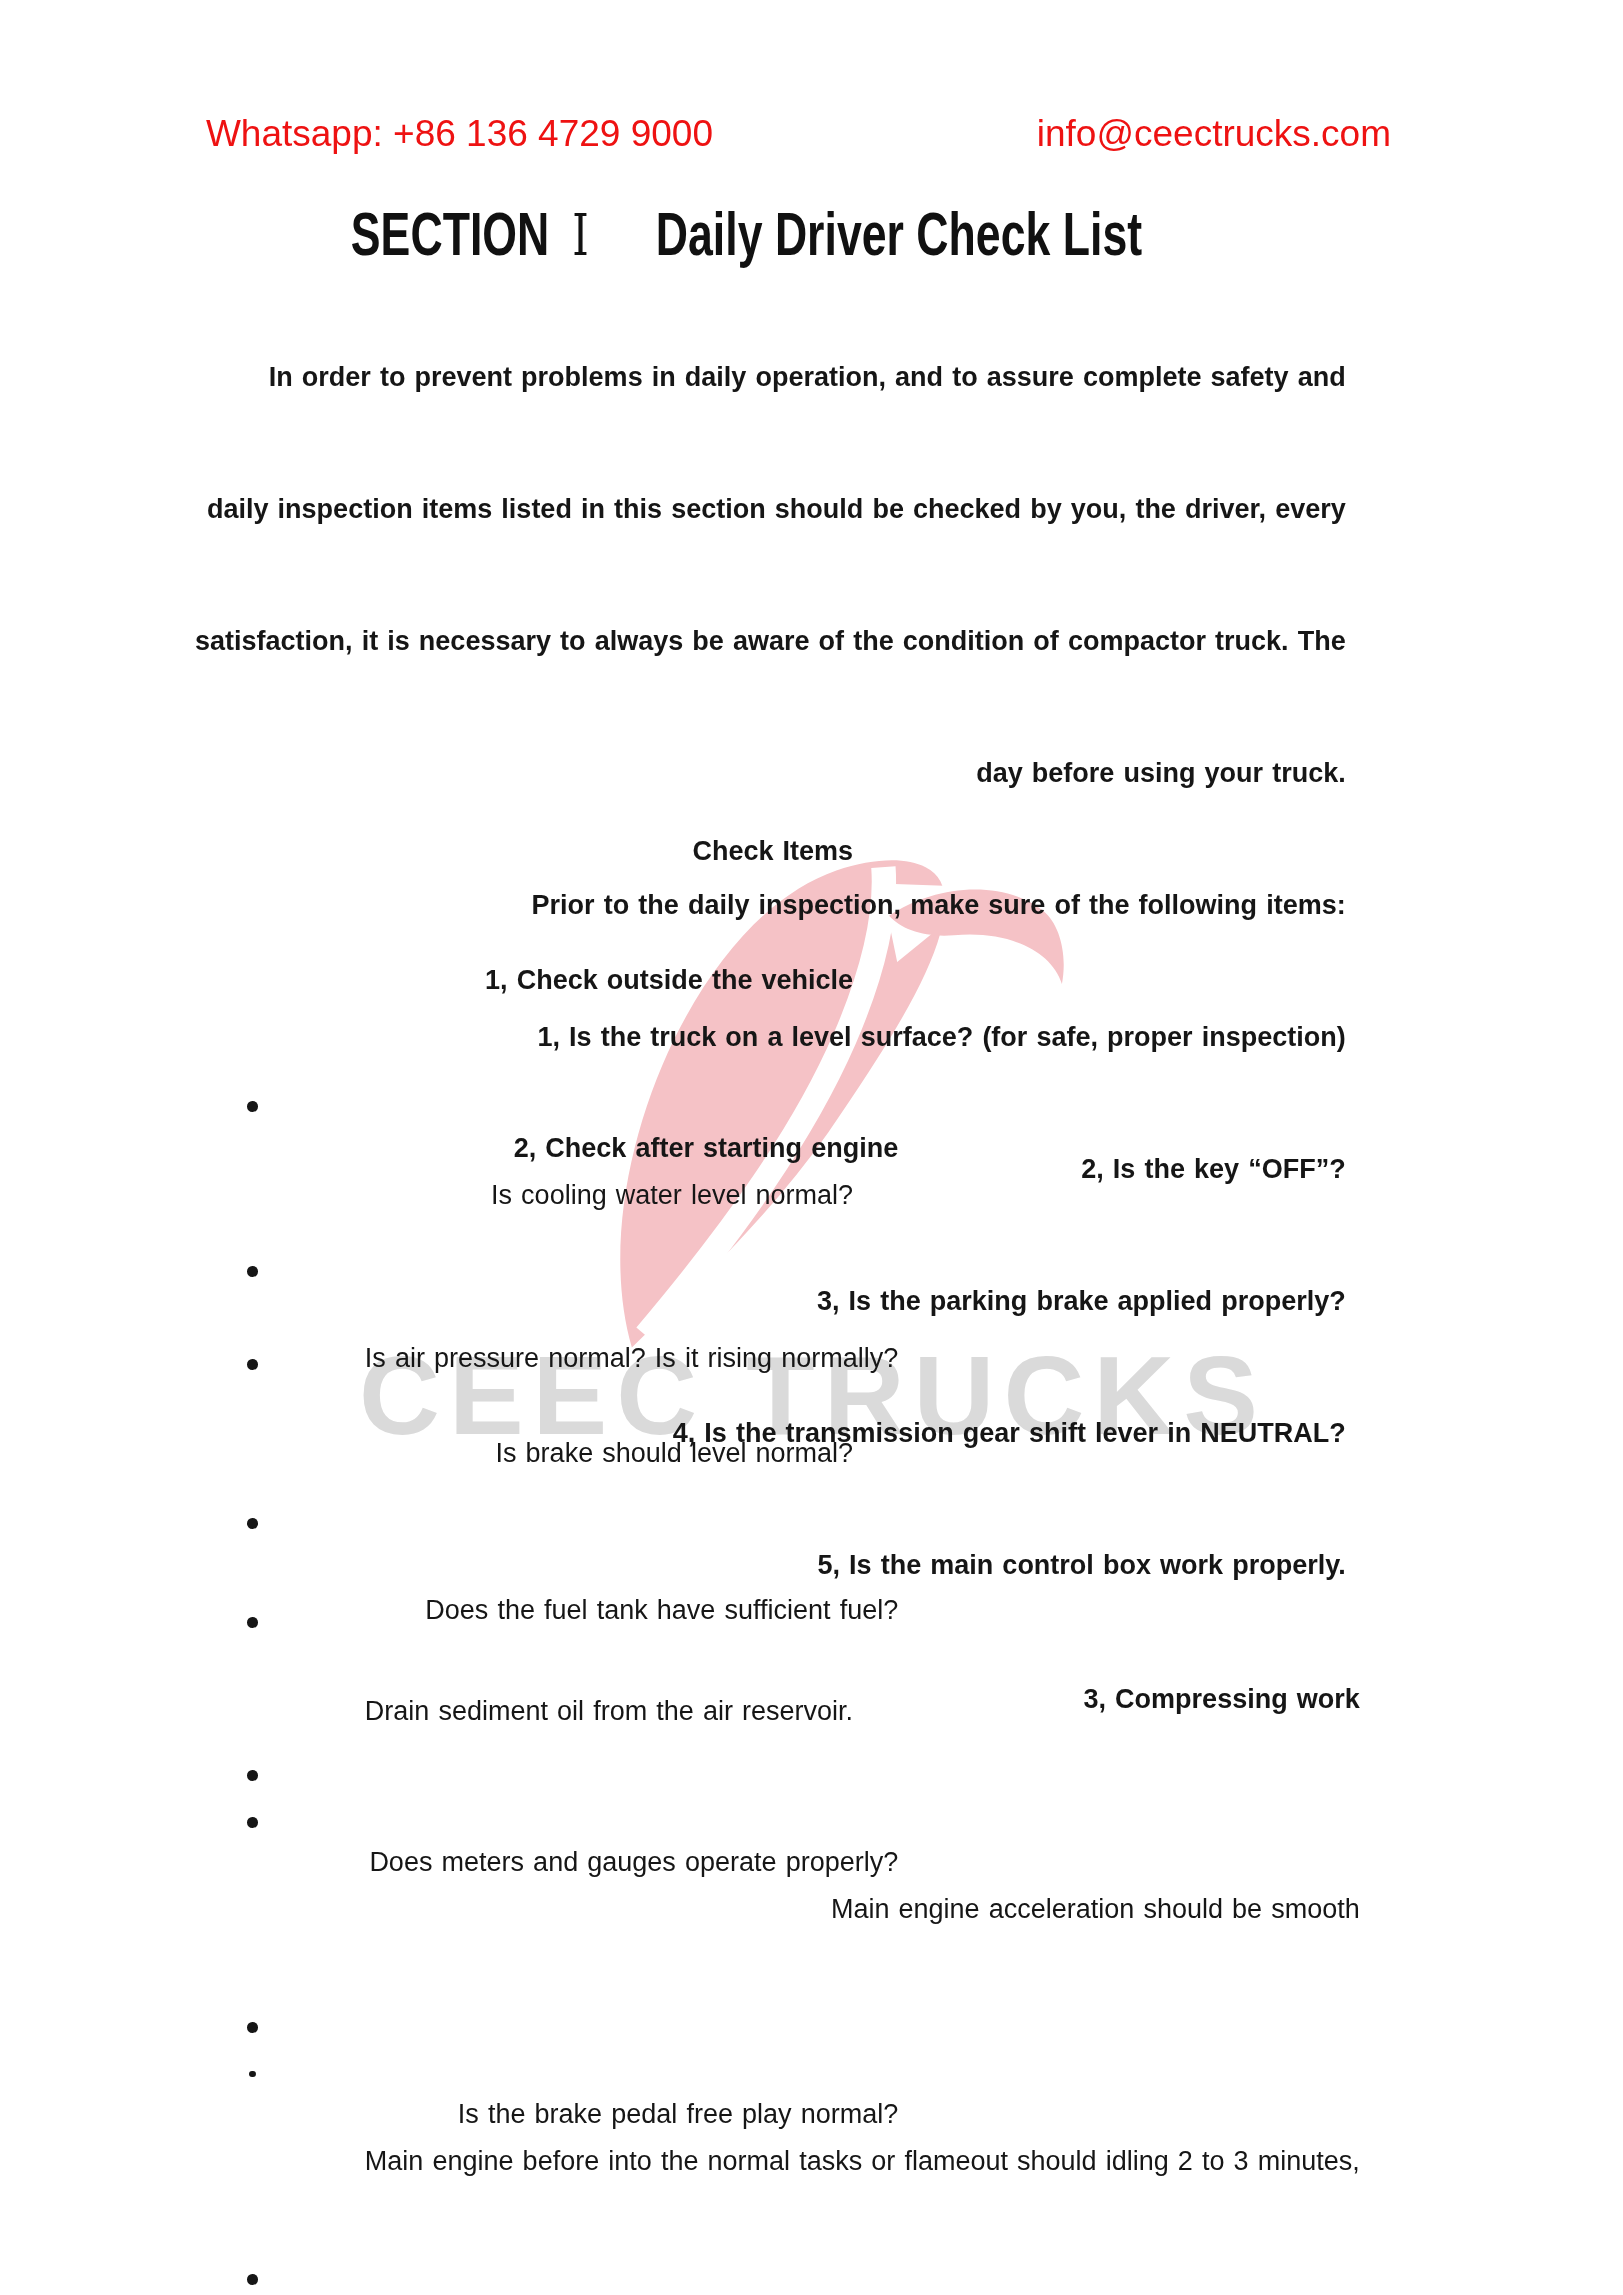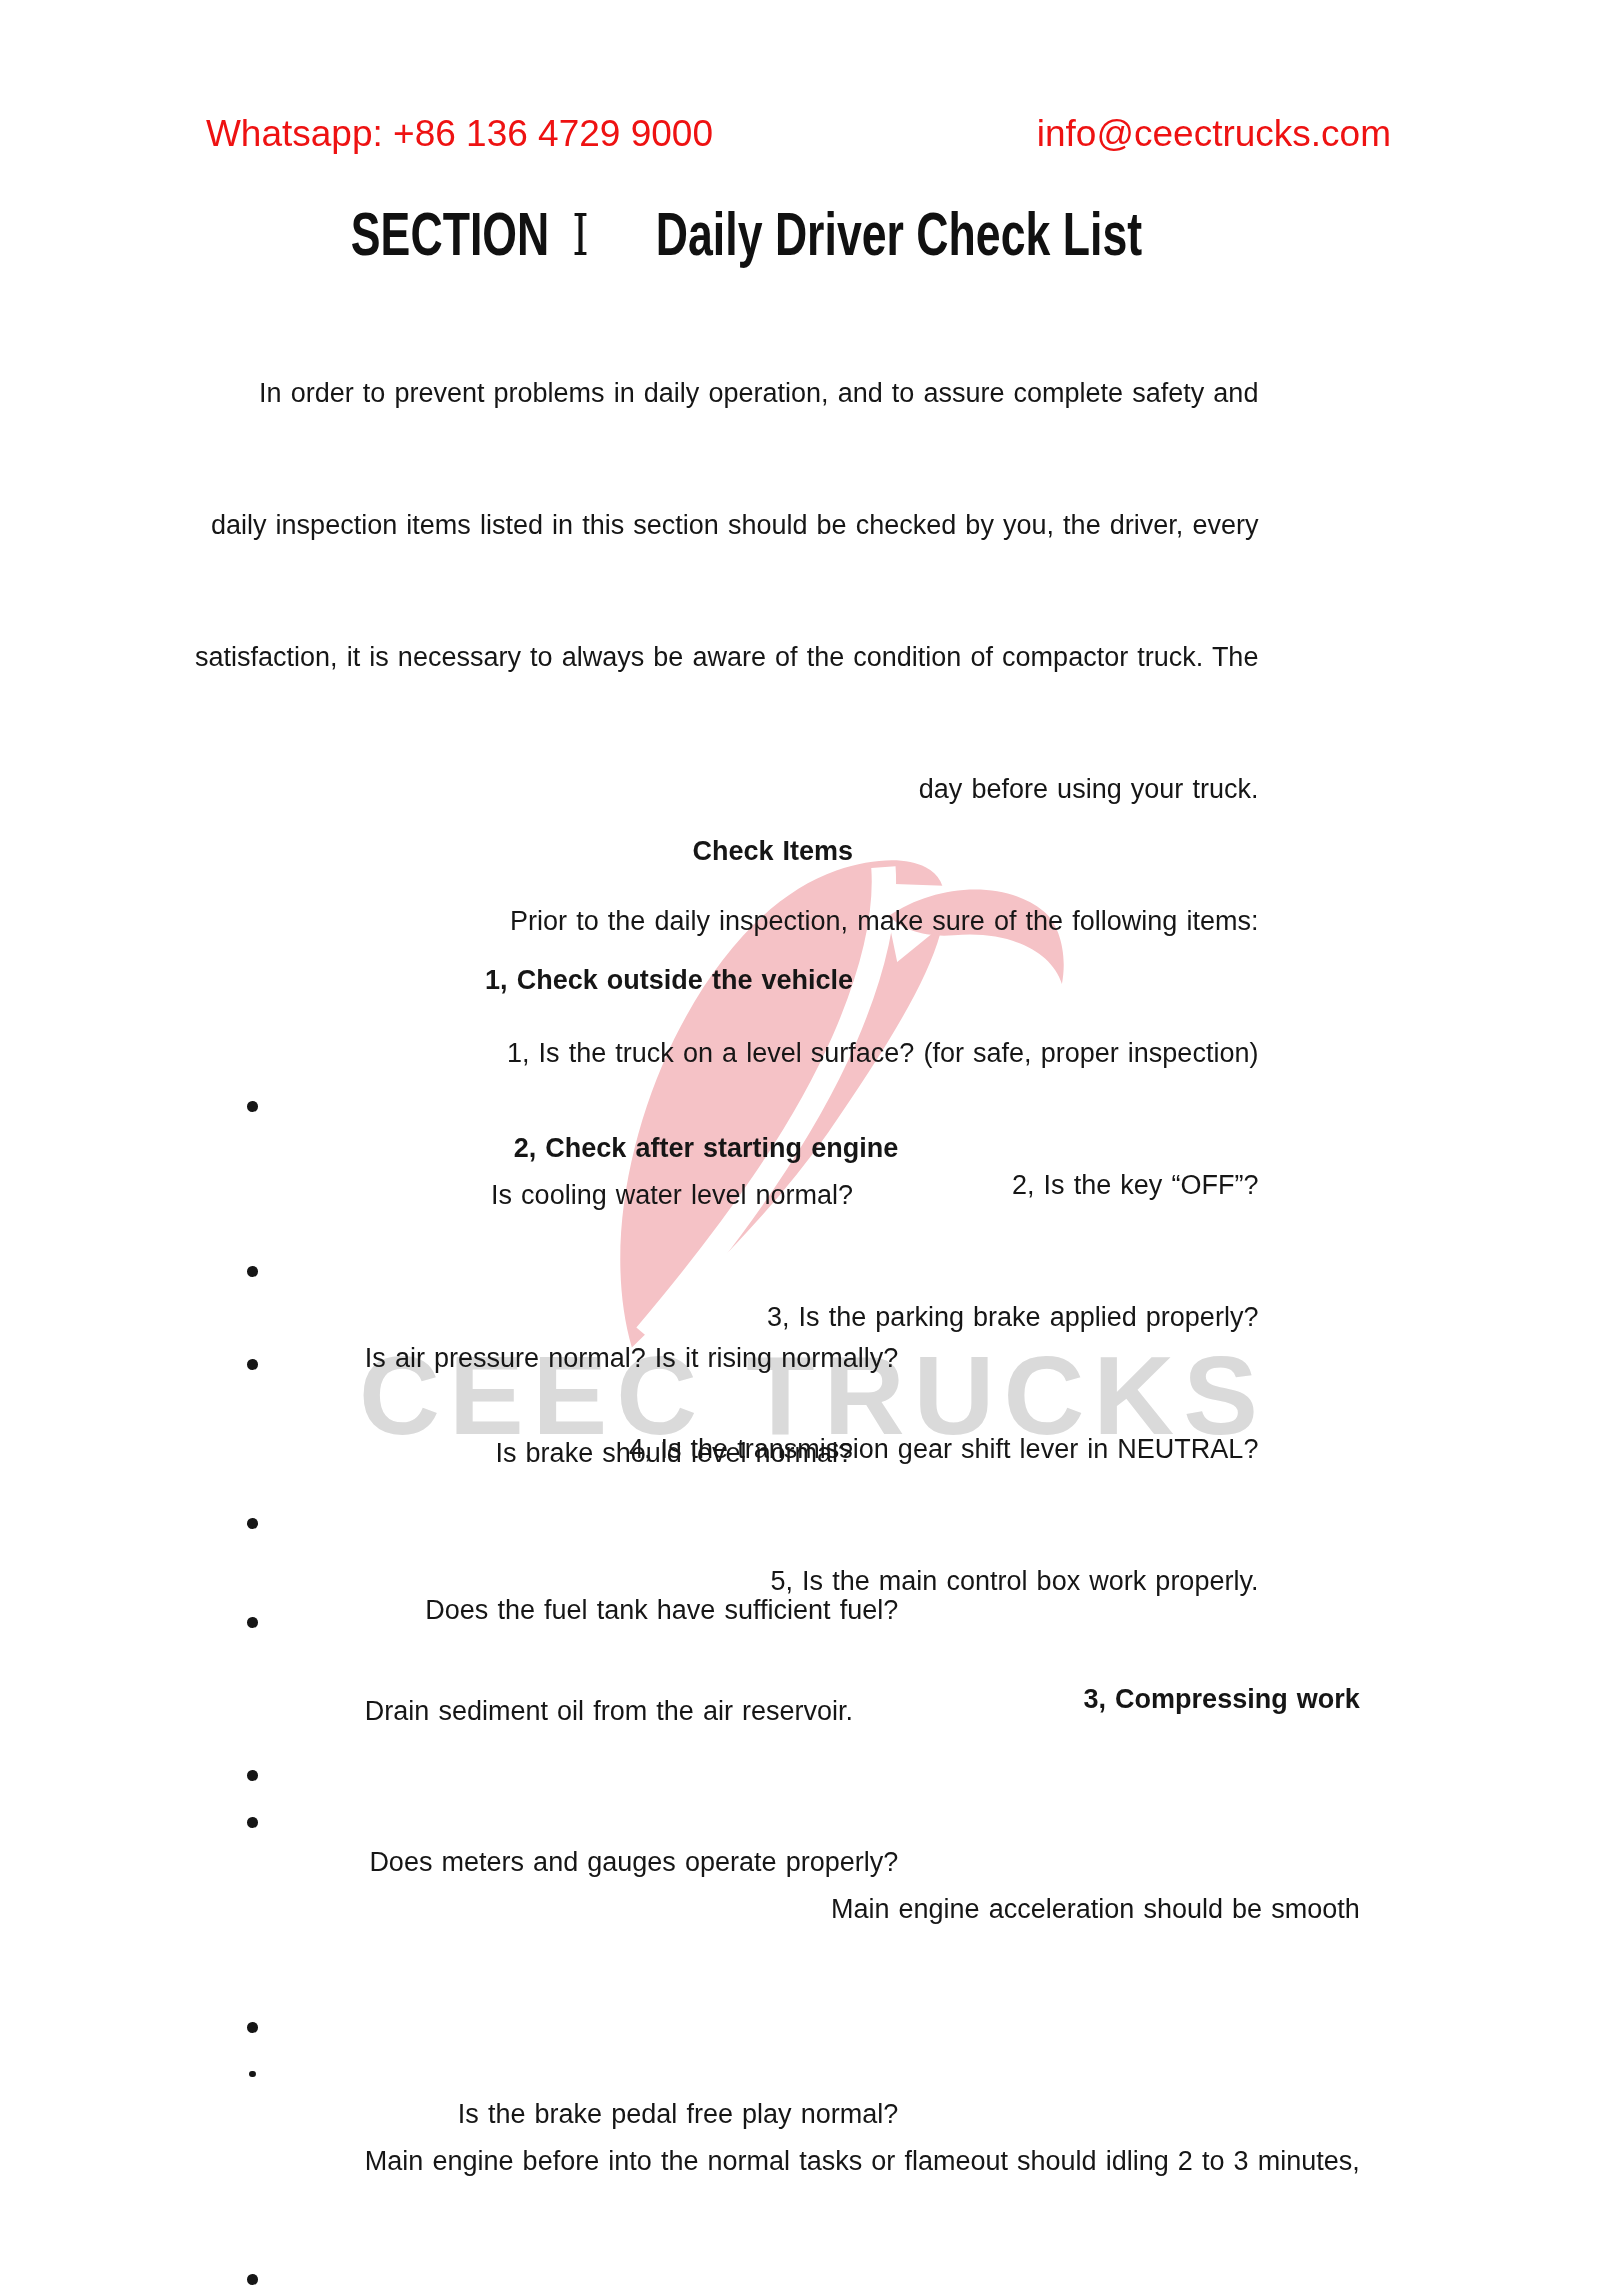--- a/index.html
+++ b/index.html
@@ -40,21 +40,21 @@
     font-size:62px;font-weight:bold;color:#111111;
     margin-left:93px;
   }
   
   .tblock{
     position:absolute;left:195px;
     font-size:27px;
     word-spacing:1.6px;
     white-space:pre;
   }
-  .block-a{top:283px;line-height:44px;}
+  .block-a{top:267px;line-height:44px;font-weight:bold;}
   .block-b{top:744px;line-height:43px;}
   .block-c{top:1043px;line-height:42px;}
   .block-d{top:1594px;line-height:42px;}
   .line{position:relative;text-align:right;}
   .bold{font-weight:bold;}
   .bullet{padding-left:97px;}
   .dot{
     position:absolute;left:52px;top:13px;
     width:10.6px;height:10.6px;border-radius:50%;
     background:#161616;

